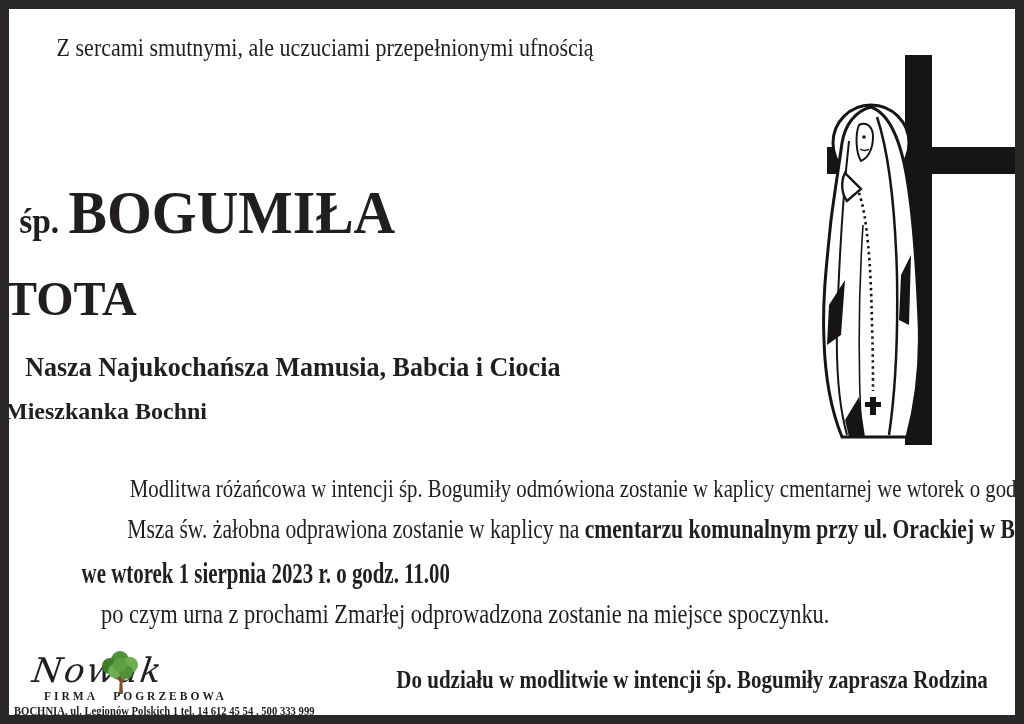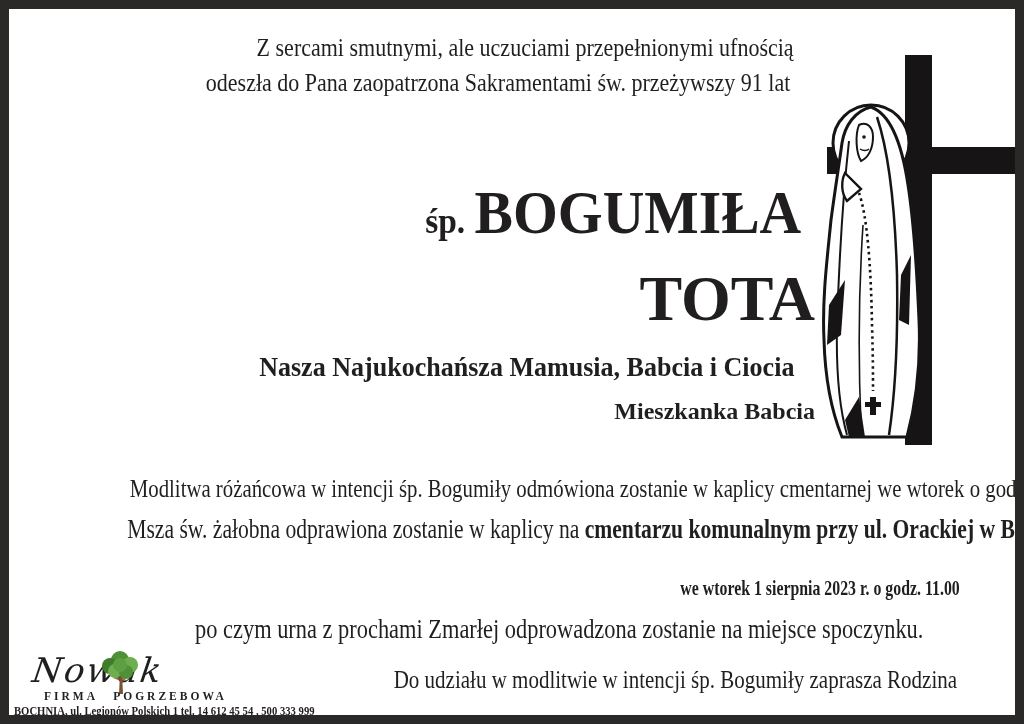--- a/index.html
+++ b/index.html
@@ -4,73 +4,72 @@
 <style>
   html,body{margin:0;padding:0;}
   body{
     width:1024px;height:724px;position:relative;overflow:hidden;
     background:#ffffff;
     font-family:"Liberation Serif","DejaVu Serif",serif;
     color:#211e1f;
   }
   .frame{position:absolute;inset:0;border:9px solid #2b2828;pointer-events:none;z-index:5;}
   .abs{position:absolute;}
-  .center{text-align:right;}
+  .center{text-align:left;}
   .cond{display:inline-block;white-space:nowrap;transform:scaleX(0.80);transform-origin:50% 50%;}
   .cond88{display:inline-block;white-space:nowrap;transform:scaleX(0.88);transform-origin:50% 50%;}
   .cond93{display:inline-block;white-space:nowrap;transform:scaleX(0.93);transform-origin:50% 50%;}
   .cond72{display:inline-block;white-space:nowrap;transform:scaleX(0.72);transform-origin:50% 50%;}
   .cond84{display:inline-block;white-space:nowrap;transform:scaleX(0.84);transform-origin:50% 50%;}
 
   .intro{left:20px;top:30px;width:810px;font-size:25px;line-height:35px;}
   .name-block{left:5px;top:180px;width:810px;}
   .honorific{font-size:36px;font-weight:bold;letter-spacing:0px;vertical-align:baseline;margin-right:10px;}
   .given-name{font-size:62px;font-weight:bold;}
   .name-line{line-height:64px;}
-  .surname{font-size:64px;font-weight:bold;line-height:74px;margin-top:2px;}
+  .surname{font-size:48px;font-weight:bold;line-height:74px;margin-top:2px;}
   .maiden{font-size:42px;font-weight:bold;line-height:46px;margin-top:16px;}
   .family{font-size:28px;font-weight:bold;line-height:34px;margin-top:14px;}
   .residence{font-size:24px;font-weight:bold;line-height:28px;margin-top:13px;}
 
   .details{left:10px;top:474px;width:1004px;}
   .d-line1{font-size:26px;line-height:30px;}
   .d-line2{font-size:27px;line-height:30px;margin-top:10px;}
-  .d-line3{font-size:22px;font-weight:bold;line-height:34px;margin-top:27px;}
+  .d-line3{font-size:29px;font-weight:bold;line-height:34px;margin-top:12px;}
   .d-line4{font-size:28px;line-height:30px;margin-top:9px;}
   .bold{font-weight:bold;}
 
-  .invitation{left:340px;top:666px;width:670px;font-size:25px;font-weight:normal;}
+  .invitation{left:340px;top:666px;width:670px;font-size:25px;font-weight:bold;}
 
   .logo-script{left:30px;top:650px;font-size:34px;font-style:italic;font-family:"DejaVu Serif",serif;
     transform:skewX(-8deg);transform-origin:left bottom;letter-spacing:2px;}
   .logo-sub{left:44px;top:690px;font-size:11.5px;font-weight:bold;letter-spacing:3px;word-spacing:10px;white-space:nowrap;}
   .logo-addr{left:14px;top:703px;font-size:13px;font-weight:bold;white-space:nowrap;
     transform:scaleX(0.82);transform-origin:left top;}
   .tree{left:98px;top:648px;}
   .mary{left:815px;top:25px;z-index:2;}
 </style>
 </head>
 <body>
 
 <div class="frame"></div>
 
 <div class="abs intro center">
   <div><span class="cond88">Z sercami smutnymi, ale uczuciami przepełnionymi ufnością</span></div>
-  <div><span class="cond88">odeszła do Pana zaopatrzona Sakramentami św. przeżywszy 91 lat</span></div>
 </div>
 
 <div class="abs name-block center">
   <div class="name-line">
     <span class="cond93">
       <span class="honorific">śp.</span><span class="given-name">BOGUMIŁA</span>
     </span>
   </div>
   <div class="surname"><span>TOTA</span></div>
   <div class="family"><span class="cond93">Nasza Najukochańsza Mamusia, Babcia i Ciocia</span></div>
-  <div class="residence"><span>Mieszkanka Babcia</span></div>
+  <div class="residence"><span>Mieszkanka Bochni</span></div>
 </div>
 
 <div class="abs details center">
   <div class="d-line1">
     <span class="cond">Modlitwa różańcowa w intencji śp. Bogumiły odmówiona zostanie w kaplicy cmentarnej we wtorek o godz. 10.30.</span>
   </div>
   <div class="d-line2">
     <span class="cond"><span>Msza św. żałobna odprawiona zostanie w kaplicy na </span><span class="bold">cmentarzu komunalnym przy ul. Orackiej w Bochni</span></span>
   </div>
   <div class="d-line3">

